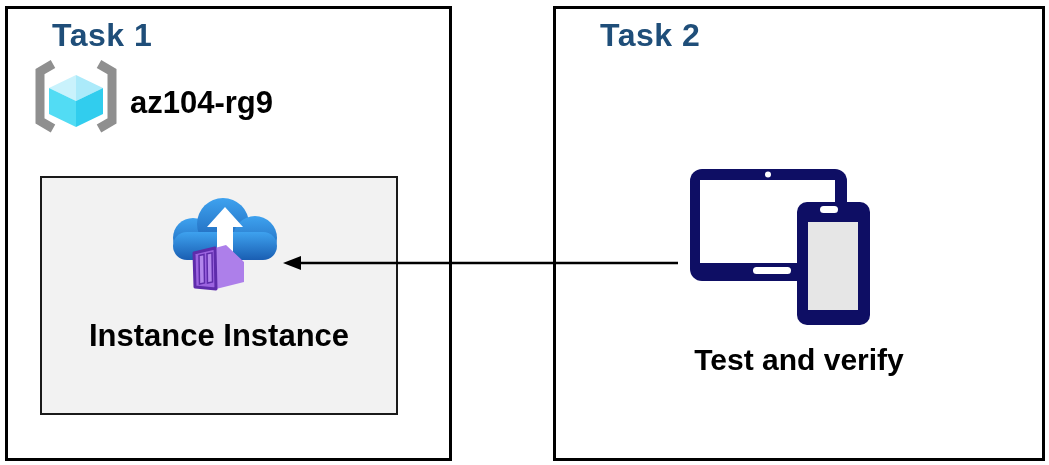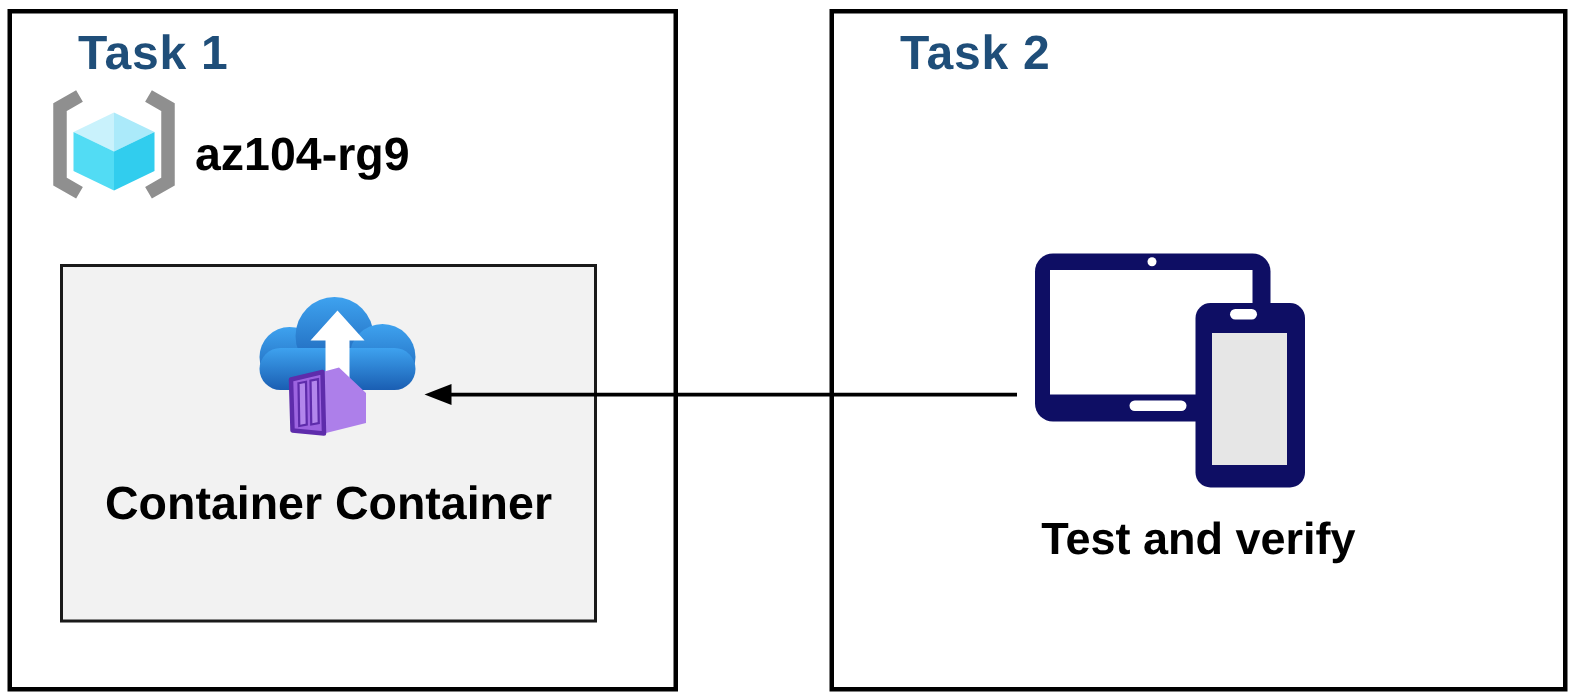--- a/index.html
+++ b/index.html
@@ -92,21 +92,21 @@
         <circle cx="52" cy="28" r="26"></circle>
         <circle cx="84" cy="42" r="22"></circle>
         <rect x="2" y="36" width="104" height="28" rx="14"></rect>
       </g>
       <polygon points="54,11 72,31 62,31 62,58 46,58 46,31 36,31" fill="#ffffff"></polygon>
       <polygon points="24,57 44,52 55,49 73,66 73,86 45,93 24,90" fill="#ad7fea"></polygon>
       <polygon points="23,57 44,52 45,93 24,91" fill="#9c64e0" stroke="#5e2cab" stroke-width="3" stroke-linejoin="round"></polygon>
       <polygon points="28,59.5 33,58.5 33.5,87 28.5,88" fill="#b286ec" stroke="#5e2cab" stroke-width="1.5"></polygon>
       <polygon points="36,57.8 41,56.8 41.5,86 36.5,87" fill="#b286ec" stroke="#5e2cab" stroke-width="1.5"></polygon>
     </svg>
-    <div class="inner-box-label">Container Container</div>
+    <div class="inner-box-label">Instance Instance</div>
   </div>
 </div>
 
 <div class="panel" id="task2-panel">
   <div class="panel-title" id="task2-title">Task 2</div>
 
   <svg class="devices-icon" width="190" height="165" viewBox="0 0 190 165">
     <rect x="7" y="6" width="157" height="112" rx="12" fill="#0e0e64"></rect>
     <rect x="17" y="17" width="135" height="83" fill="#ffffff"></rect>
     <circle cx="85" cy="11.5" r="3" fill="#ffffff"></circle>

